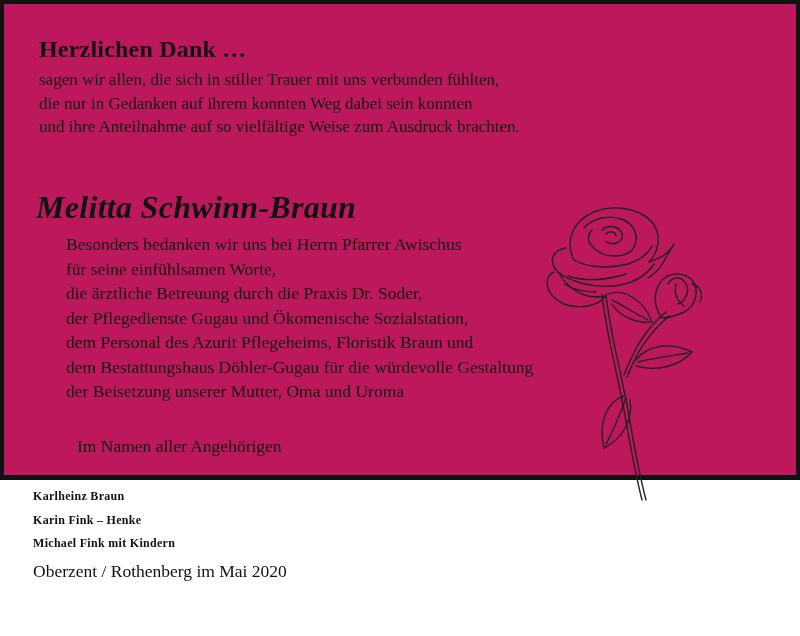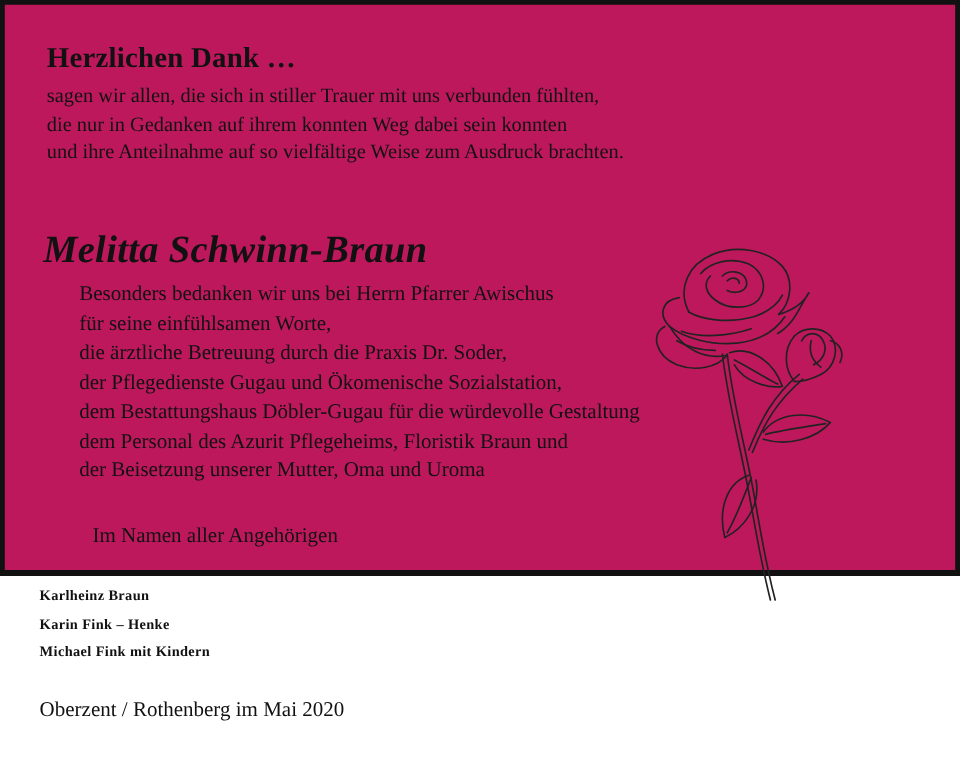--- a/index.html
+++ b/index.html
@@ -38,21 +38,21 @@
     position: absolute; left: 29px; top: 432px;
     font-size: 17.5px;
     margin-left: 44px;
   }
   .signers {
     position: absolute; left: 29px; top: 481px;
     font-size: 12px; font-weight: bold; line-height: 23.5px;
   }
   .signers div { white-space: nowrap; letter-spacing: 0.3px; }
   .place {
-    position: absolute; left: 29px; top: 577px;
+    position: absolute; left: 29px; top: 557px;
     font-size: 17.5px; white-space: nowrap;
   }
   .rose {
     position: absolute; left: 540px; top: 196px; width: 170px; height: 310px;
   }
 </style>
 </head>
 <body>
 
 <div class="frame">
@@ -65,22 +65,22 @@
     <div>und ihre Anteilnahme auf so vielfältige Weise zum Ausdruck brachten.</div>
   </div>
 
   <div class="name serif">Melitta Schwinn-Braun</div>
 
   <div class="body-text serif">
     <div>Besonders bedanken wir uns bei Herrn Pfarrer Awischus</div>
     <div>für seine einfühlsamen Worte,</div>
     <div>die ärztliche Betreuung durch die Praxis Dr. Soder,</div>
     <div>der Pflegedienste Gugau und Ökomenische Sozialstation,</div>
+    <div>dem Personal des Azurit Pflegeheims, Floristik Braun und</div>
     <div>dem Bestattungshaus Döbler-Gugau für die würdevolle Gestaltung</div>
-    <div>dem Personal des Azurit Pflegeheims, Floristik Braun und</div>
     <div>der Beisetzung unserer Mutter, Oma und Uroma</div>
   </div>
 
   <div class="closing serif">Im Namen aller Angehörigen</div>
 
   <div class="signers serif">
     <div>Karlheinz Braun</div>
     <div>Karin Fink – Henke</div>
     <div>Michael Fink mit Kindern</div>
   </div>

